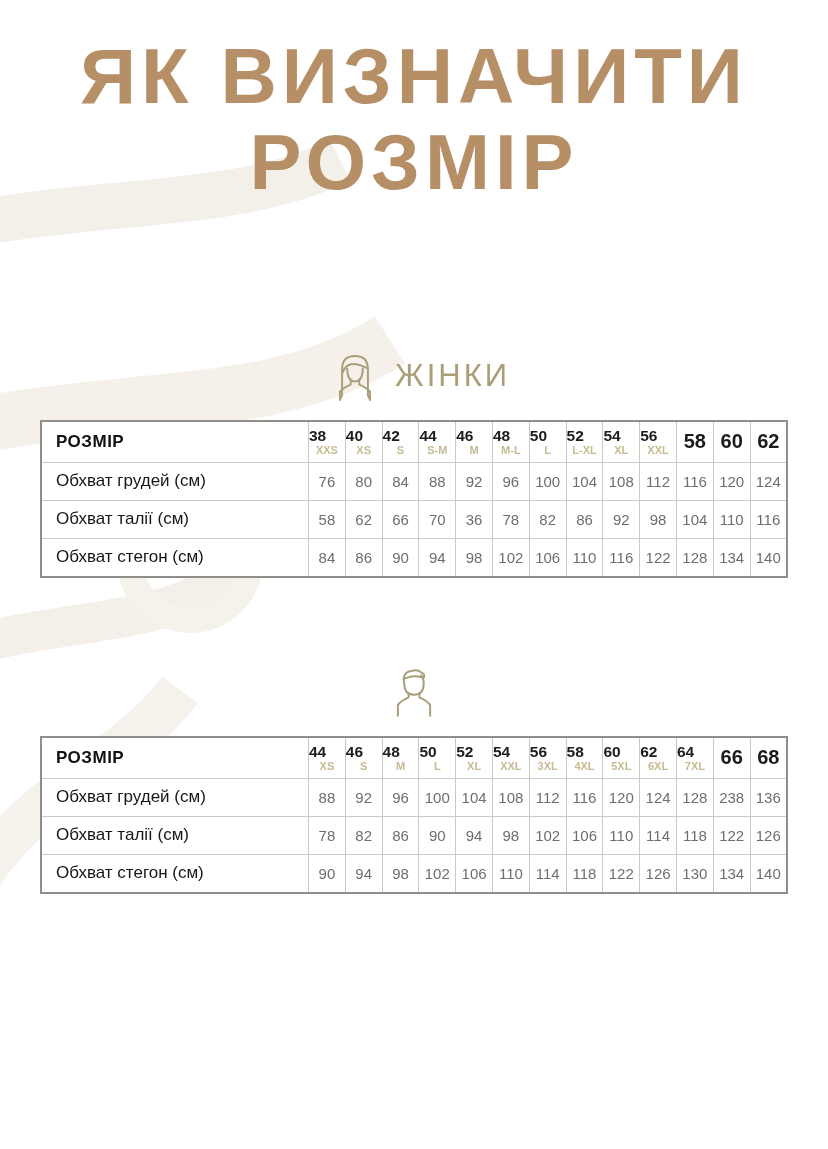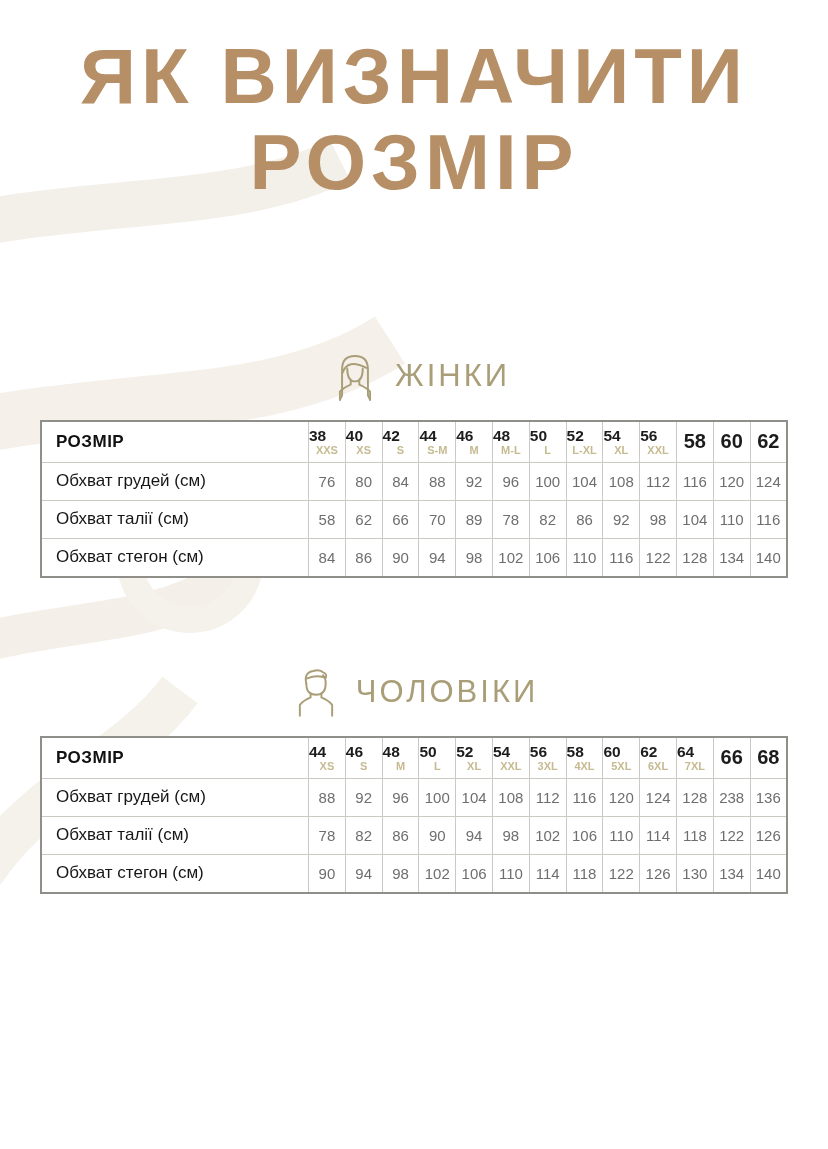--- a/index.html
+++ b/index.html
@@ -170,21 +170,21 @@
             <td class="val">116</td>
             <td class="val">120</td>
             <td class="val">124</td>
           </tr>
           <tr>
             <td class="label-col">Обхват талії (см)</td>
             <td class="val">58</td>
             <td class="val">62</td>
             <td class="val">66</td>
             <td class="val">70</td>
-            <td class="val">89</td>
+            <td class="val">36</td>
             <td class="val">78</td>
             <td class="val">82</td>
             <td class="val">86</td>
             <td class="val">92</td>
             <td class="val">98</td>
             <td class="val">104</td>
             <td class="val">110</td>
             <td class="val">116</td>
           </tr>
           <tr>
@@ -208,21 +208,20 @@
   </section>
 
   <section>
     <div class="section-head men">
       <svg class="section-icon" viewBox="0 0 48 52" fill="none" xmlns="http://www.w3.org/2000/svg" stroke="#a99e77" stroke-width="1.8" stroke-linecap="round" stroke-linejoin="round">
         <path d="M15 18 Q15 28.5 24 28.5 Q33 28.5 33 18 Q33 13 30.5 10.5"></path>
         <path d="M15 18 Q12.5 8 21.5 6.5 Q27.5 4.5 31 8 Q34.5 9 33 13 Q26 9.5 15 13.5"></path>
         <path d="M19 27.5 V31 Q12 34 9 38 V48"></path>
         <path d="M29 27.5 V31 Q36 34 39 38 V48"></path>
       </svg>
-      <span class="section-label">ЧОЛОВІКИ</span>
     </div>
 
     <table>
       <thead>
         <tr>
             <th class="label-col">РОЗМІР</th>
             <th>
               <div class="size-num">44</div>
               <div class="size-letter">XS</div>
             </th>

